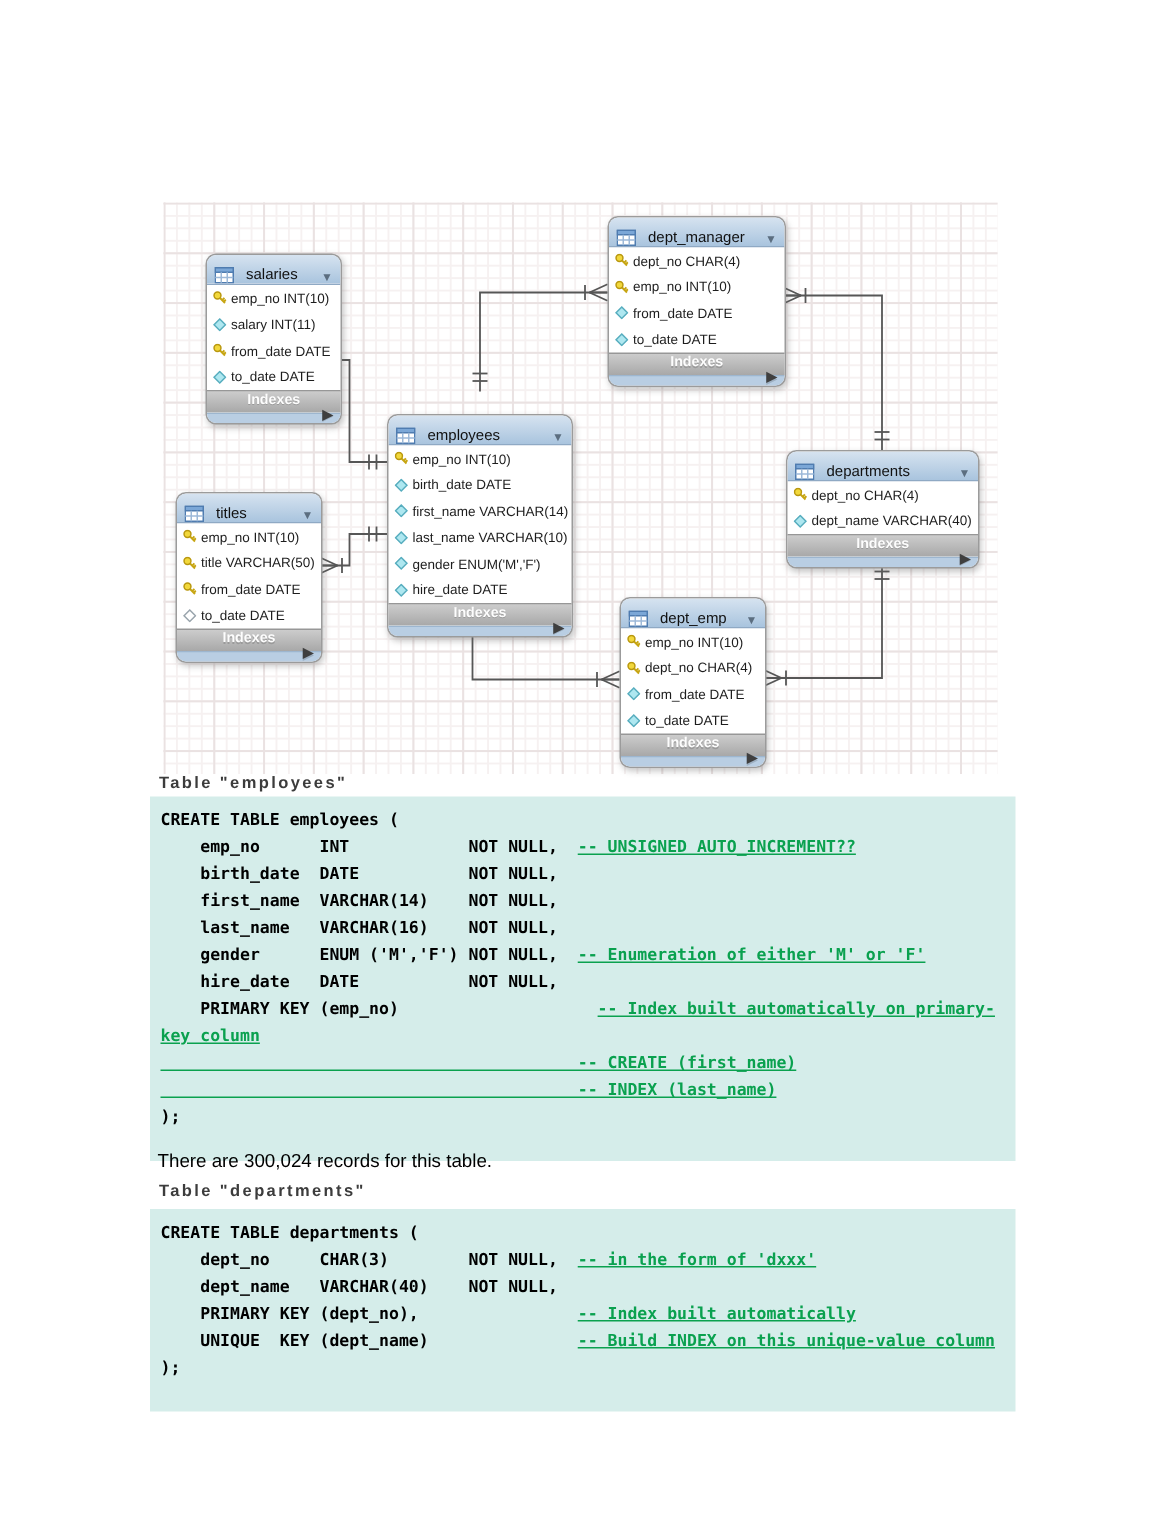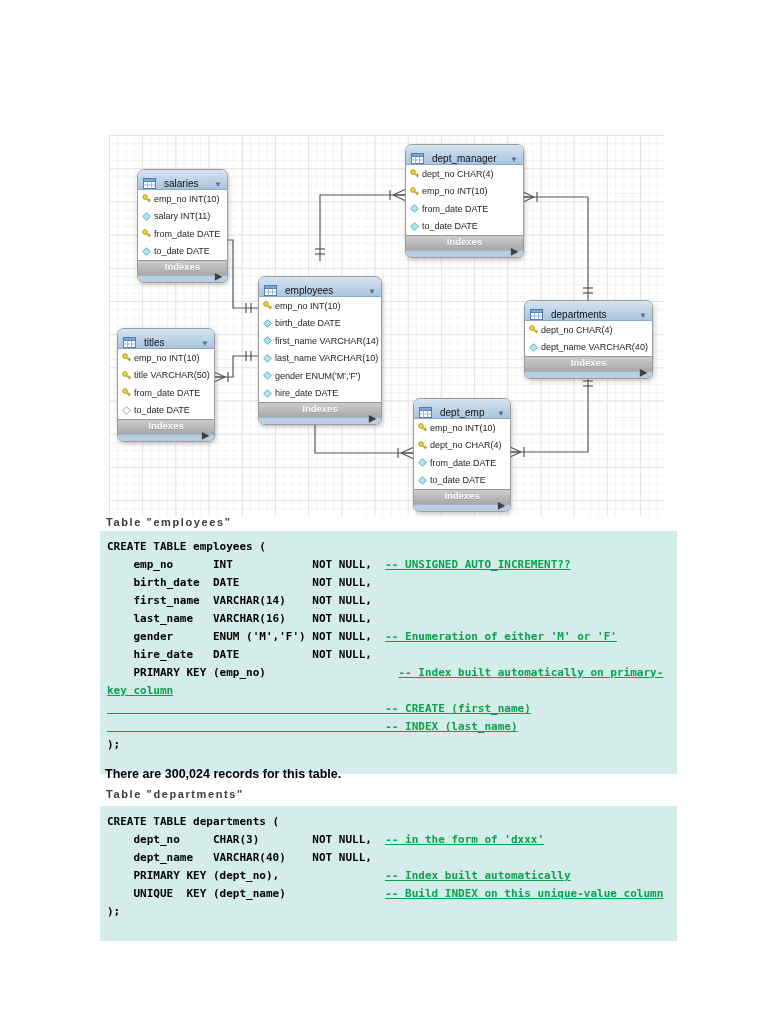--- a/index.html
+++ b/index.html
@@ -26,21 +26,21 @@
     font-size:9px;color:#1d1d1d;white-space:nowrap;}
   .tRow svg{flex:0 0 auto;}
   .idxBar{height:14px;background:linear-gradient(#cccccc,#a8a8a8);display:flex;align-items:center;
     padding:0 5px;color:#fdfdfd;font-weight:bold;font-size:9.5px;border-top:1px solid #979797;
     text-shadow:0 1px 0 rgba(0,0,0,.15);flex-direction:column;}
   .idxBar .arrow{margin-left:auto;color:#3f3f3f;font-size:9px;line-height:1;}
   .strip{height:6px;background:#b9cee3;border-top:1px solid #9db6cf;border-radius:0 0 6px 6px;}
   
   .tblHeading{position:absolute;left:106px;font-weight:bold;font-size:11px;
     letter-spacing:1.6px;color:#3c3c3c;white-space:pre;}
-  #records-note{position:absolute;left:105px;top:767px;font-weight:bold;font-size:12.5px;color:#000;}
+  #records-note{position:absolute;left:105px;top:767px;font-weight:normal;font-size:12.5px;color:#000;}
   .codeblock{position:absolute;left:100px;width:577px;background:#d5edea;
     padding:7px 0 20px 7px;box-sizing:border-box;
     font-family:"DejaVu Sans Mono",monospace;font-size:11px;font-weight:bold;line-height:18px;}
   .codeline{white-space:pre;}
   .seg-k{color:#000000;}
   .seg-c{color:#0aa14f;text-decoration:underline;}
 </style>
 </head>
 <body>
 

